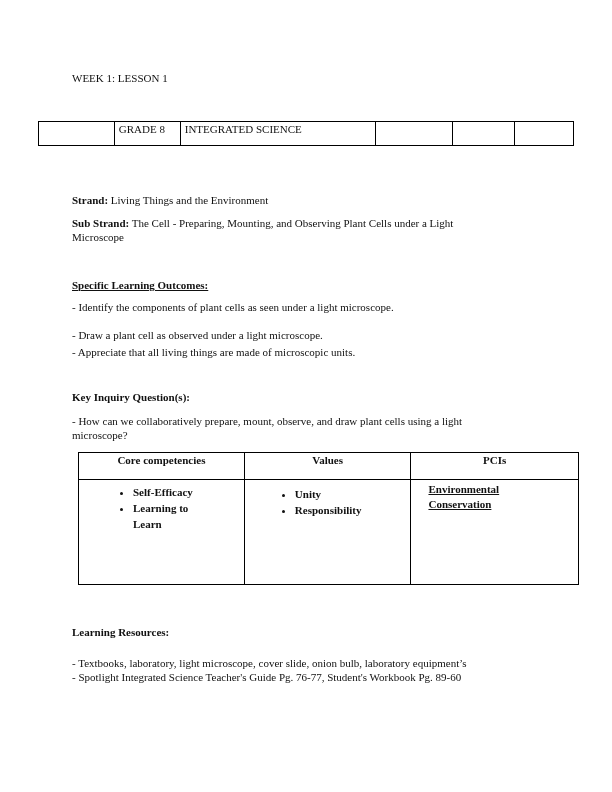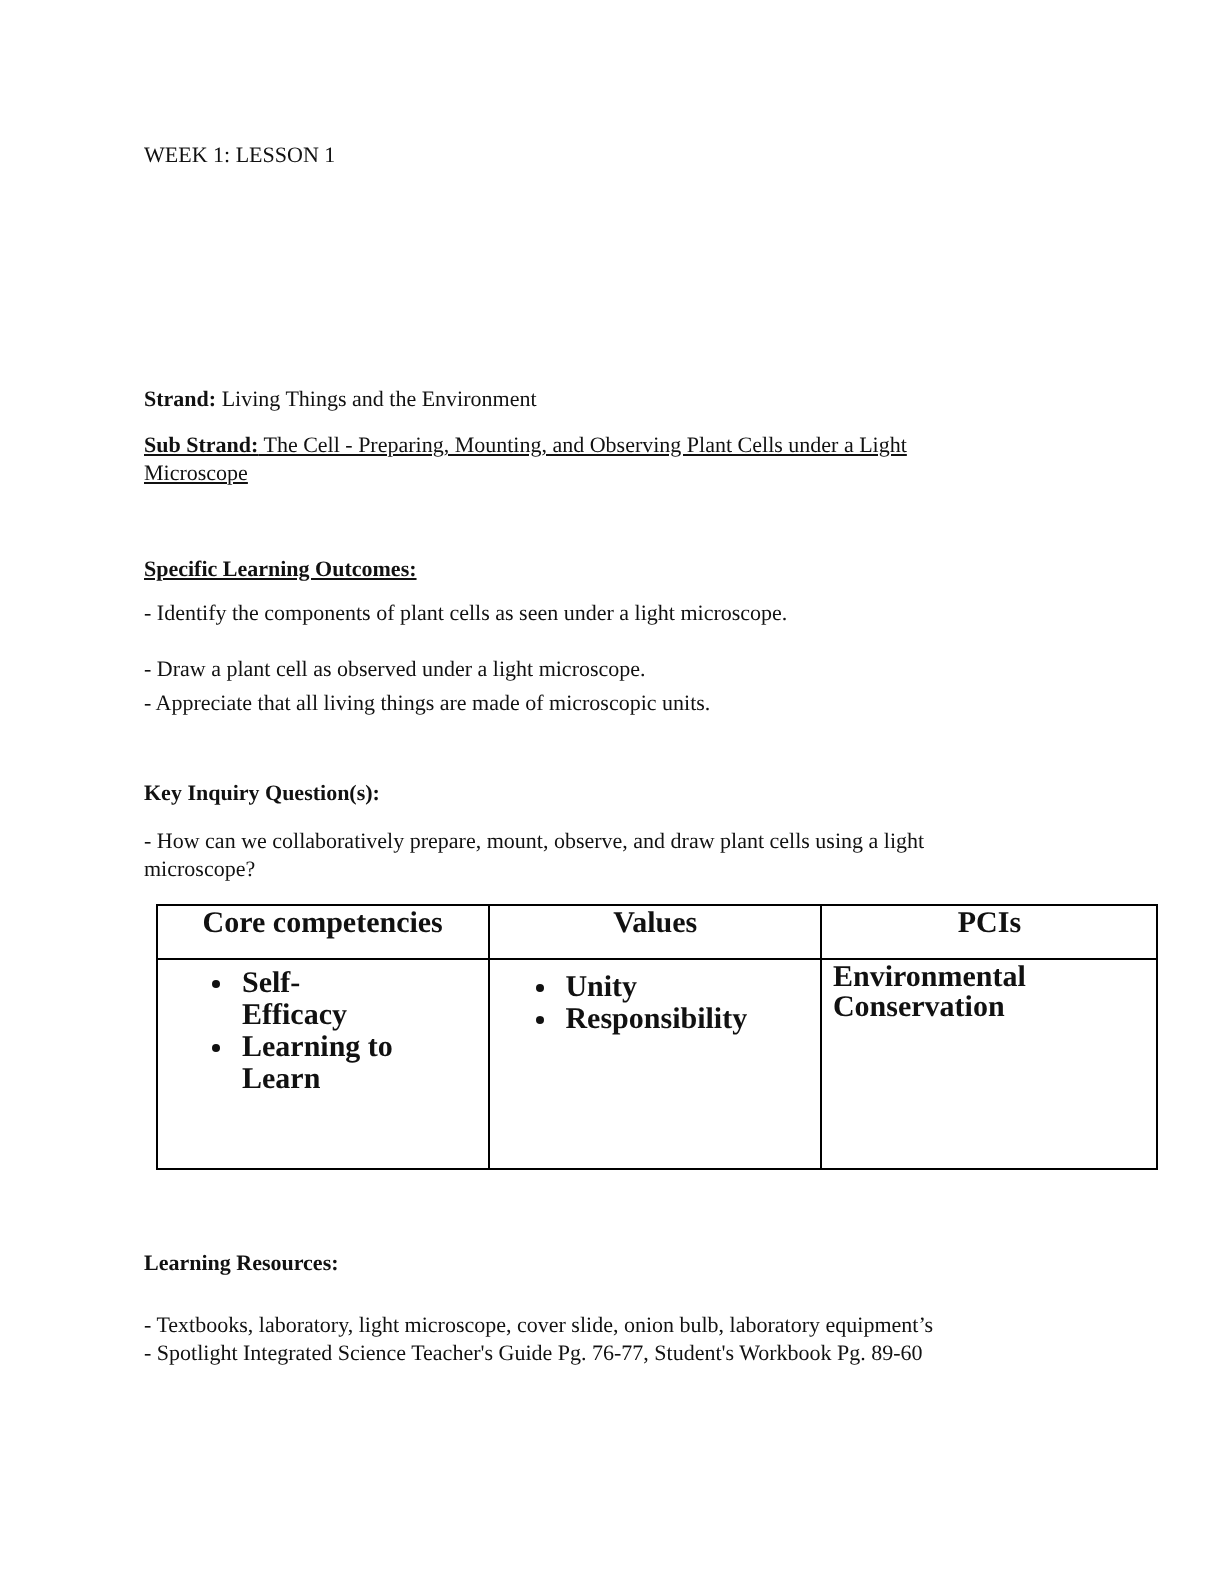--- a/index.html
+++ b/index.html
@@ -19,52 +19,60 @@
       border: 1px solid #000; padding: 1px 4px 0 4px; vertical-align: top;
       height: 14px; line-height: 13px;
     }
     table.info tr.r2 td { height: 22px; }
 
     .para { left: 72px; width: 440px; line-height: 14px; }
     .b { font-weight: bold; }
 
     table.comp {
       position: absolute; left: 78px; top: 452px; width: 501px;
-      border-collapse: collapse; font-size: 15px; font-weight: bold;
+      border-collapse: collapse; font-size: 11px; font-weight: bold;
     }
     table.comp th, table.comp td { border: 1px solid #000; }
     table.comp th { height: 24px; text-align: center; vertical-align: top; padding-top: 1px; }
-    table.comp td { height: 100px; vertical-align: top; padding: 2px 4px; }
+    table.comp td { height: 100px; vertical-align: top; padding: 2px 16px; }
     table.comp ul { margin: 2px 0 0 0; padding-left: 38px; list-style: disc; }
     table.comp li { line-height: 16px; }
     table.comp .pci { line-height: 15px; padding-left: 1px; }
   </style>
 </head>
 <body>
 
 <div class="abs week">WEEK 1: LESSON 1</div>
 
 <table class="info">
   <colgroup>
     <col style="width:76px">
       <col style="width:66px">
       <col style="width:196px">
     <col style="width:77px">
       <col style="width:62px">
       <col style="width:59px">
   </colgroup>
   <tbody>
+  <tr class="r2">
+    <td></td>
+    <td>GRADE 8</td>
+    <td>INTEGRATED SCIENCE</td>
+    <td></td>
+    <td></td>
+    <td></td>
+  </tr>
 </tbody>
   </table>
 
 <div class="abs para" style="top:193px;">
   <span class="b">Strand:</span><span> Living Things and the Environment</span>
 </div>
 
-<div class="abs para" style="top:216px; width:430px;text-decoration:underline;">
+<div class="abs para" style="top:216px; width:430px;">
   <span class="b">Sub Strand:</span><span> The Cell - Preparing, Mounting, and Observing Plant Cells under a Light Microscope</span>
 </div>
 
 <div class="abs para b" style="top:278px;text-decoration:underline;">Specific Learning Outcomes:</div>
 <div class="abs para" style="top:300px;">- Identify the components of plant cells as seen under a light microscope.</div>
 <div class="abs para" style="top:328px;">- Draw a plant cell as observed under a light microscope.</div>
 <div class="abs para" style="top:345px;">- Appreciate that all living things are made of microscopic units.</div>
 
 <div class="abs para b" style="top:390px;">Key Inquiry Question(s):</div>
 <div class="abs para" style="top:414px; width:440px;">- How can we collaboratively prepare, mount, observe, and draw plant cells using a light microscope?</div>
@@ -88,21 +96,21 @@
         <li>Learning to Learn</li>
       </ul>
     </td>
     <td>
       <ul style="padding-left:34px; margin-top:4px;">
         <li>Unity</li>
         <li>Responsibility</li>
       </ul>
     </td>
     <td>
-      <div class="pci" style="width:90px;">Environmental Conservation</div>
+      <div class="pci" style="width:90px;text-decoration:underline;">Environmental Conservation</div>
     </td>
   </tr>
 </tbody>
   </table>
 
 <div class="abs para b" style="top:625px;">Learning Resources:</div>
 <div class="abs para" style="top:656px; width:480px;">- Textbooks, laboratory, light microscope, cover slide, onion bulb, laboratory equipment’s</div>
 <div class="abs para" style="top:670px; width:480px;">- Spotlight Integrated Science Teacher's Guide Pg. 76-77, Student's Workbook Pg. 89-60</div>
 
 </body></html>

